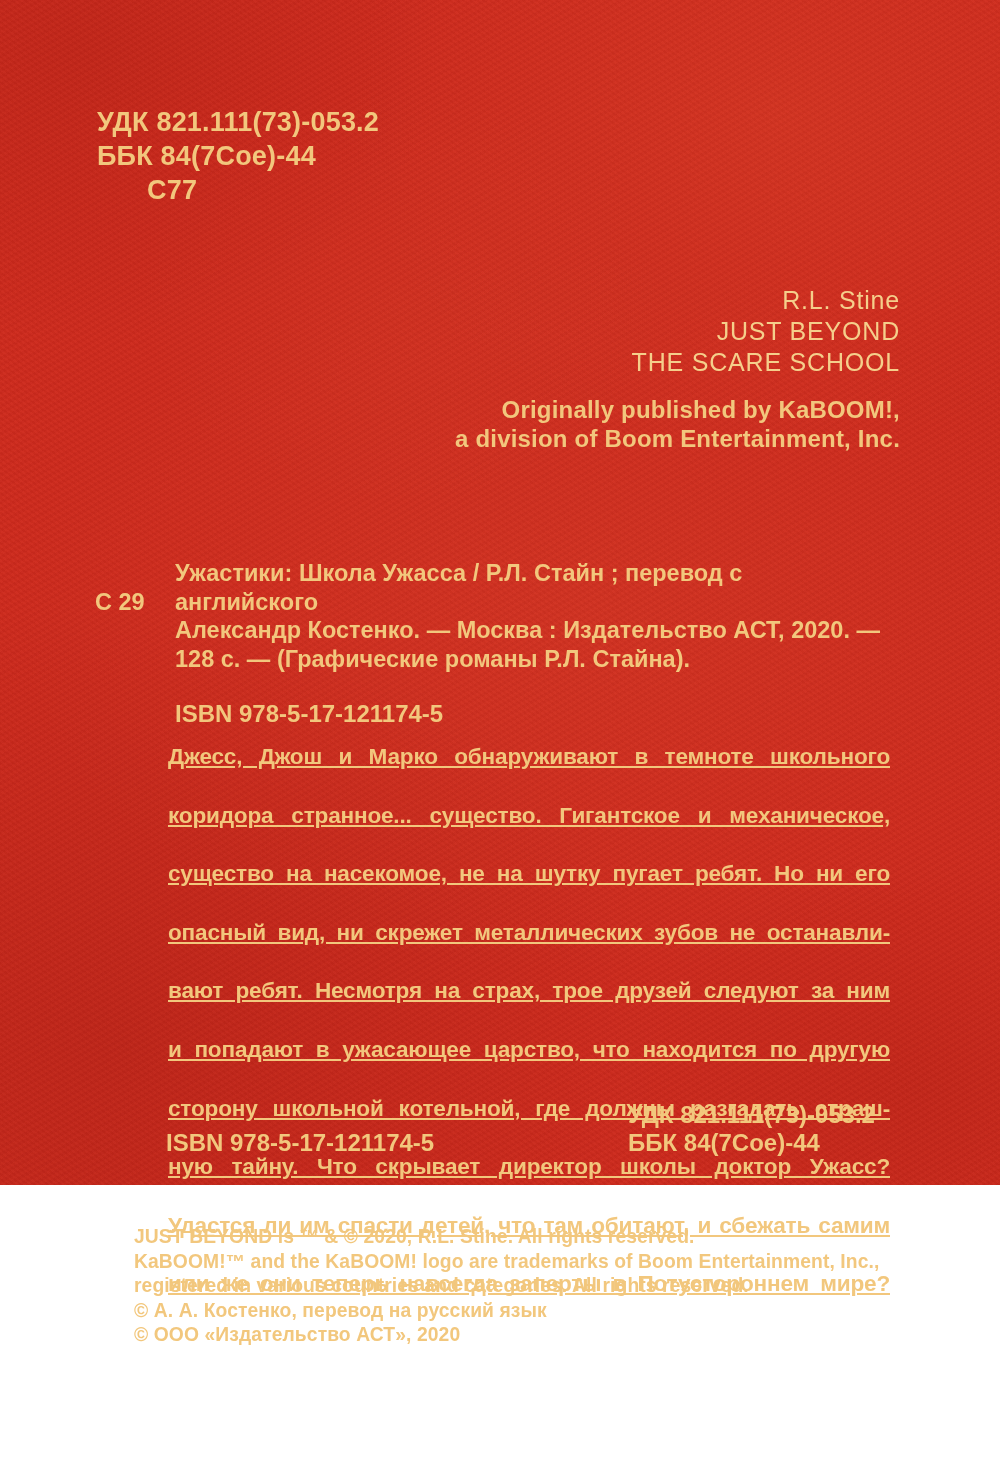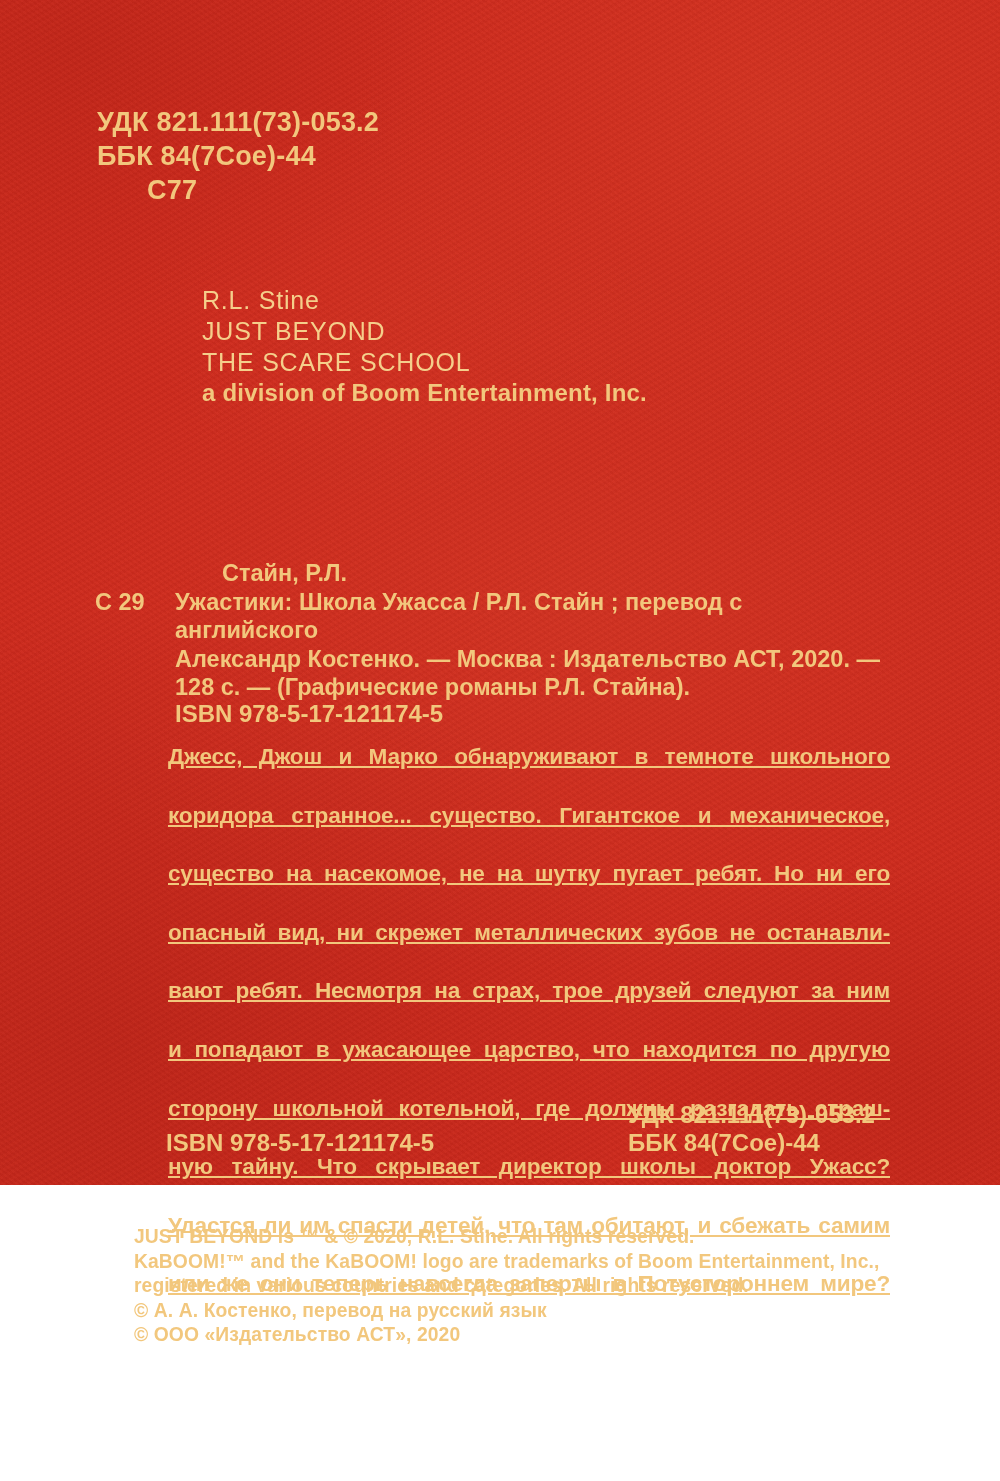--- a/index.html
+++ b/index.html
@@ -23,21 +23,21 @@
       repeating-linear-gradient(-29deg, rgba(0,0,0,0.018) 0 3px, rgba(255,180,120,0.015) 3px 6px);
     color:#f2c77d;
   }
   .txt{position:absolute;}
 
   
   .top-class{left:97px;top:105px;font-size:27px;line-height:34px;font-weight:700;letter-spacing:0.2px;}
   .top-class .indent{margin-left:50px;}
 
   
-  .orig-block{left:202px;top:285px;width:690px;text-align:left;}
+  .orig-block{left:210px;top:285px;width:690px;text-align:right;}
   .orig-light{font-size:25px;line-height:31px;font-weight:400;letter-spacing:0.8px;color:#f5cf8b;}
   .orig-bold{font-size:24px;line-height:29px;font-weight:700;letter-spacing:0.2px;}
   .orig-gap{margin-top:17px;}
 
   
   .bib{left:95px;top:559px;font-size:23.5px;line-height:28.6px;font-weight:700;}
   .bib-header{margin-left:127px;}
   .bib-lines{margin-left:80px;width:715px;}
   .bib-index{position:absolute;left:0;top:28.6px;}
 
@@ -64,25 +64,25 @@
   <div class="txt top-class">
     <div>УДК 821.111(73)-053.2</div>
     <div>ББК 84(7Сое)-44</div>
     <div class="indent">С77</div>
   </div>
 
   <div class="txt orig-block">
     <div class="orig-light">R.L. Stine</div>
     <div class="orig-light">JUST BEYOND</div>
     <div class="orig-light">THE SCARE SCHOOL</div>
+    <div class="orig-bold orig-gap">Originally published by KaBOOM!,</div>
     <div class="orig-bold">a division of Boom Entertainment, Inc.</div>
   </div>
 
   <div class="txt bib">
-    <div class="bib-header">Стайн, Р.Л.</div>
     <span class="bib-index">С 29</span>
     <div class="bib-lines">
       <div>Ужастики: Школа Ужасса / Р.Л. Стайн ; перевод с английского</div>
       <div>Александр Костенко. — Москва : Издательство АСТ, 2020. —</div>
       <div>128 с. — (Графические романы Р.Л. Стайна).</div>
     </div>
   </div>
 
   <div class="txt isbn-top">ISBN 978-5-17-121174-5</div>
 

